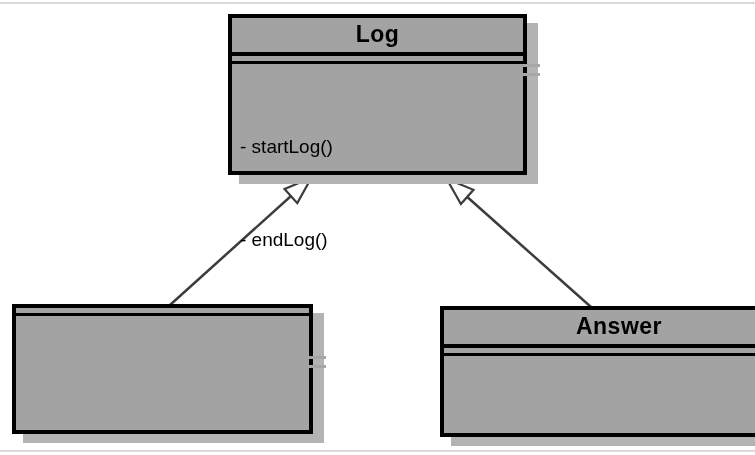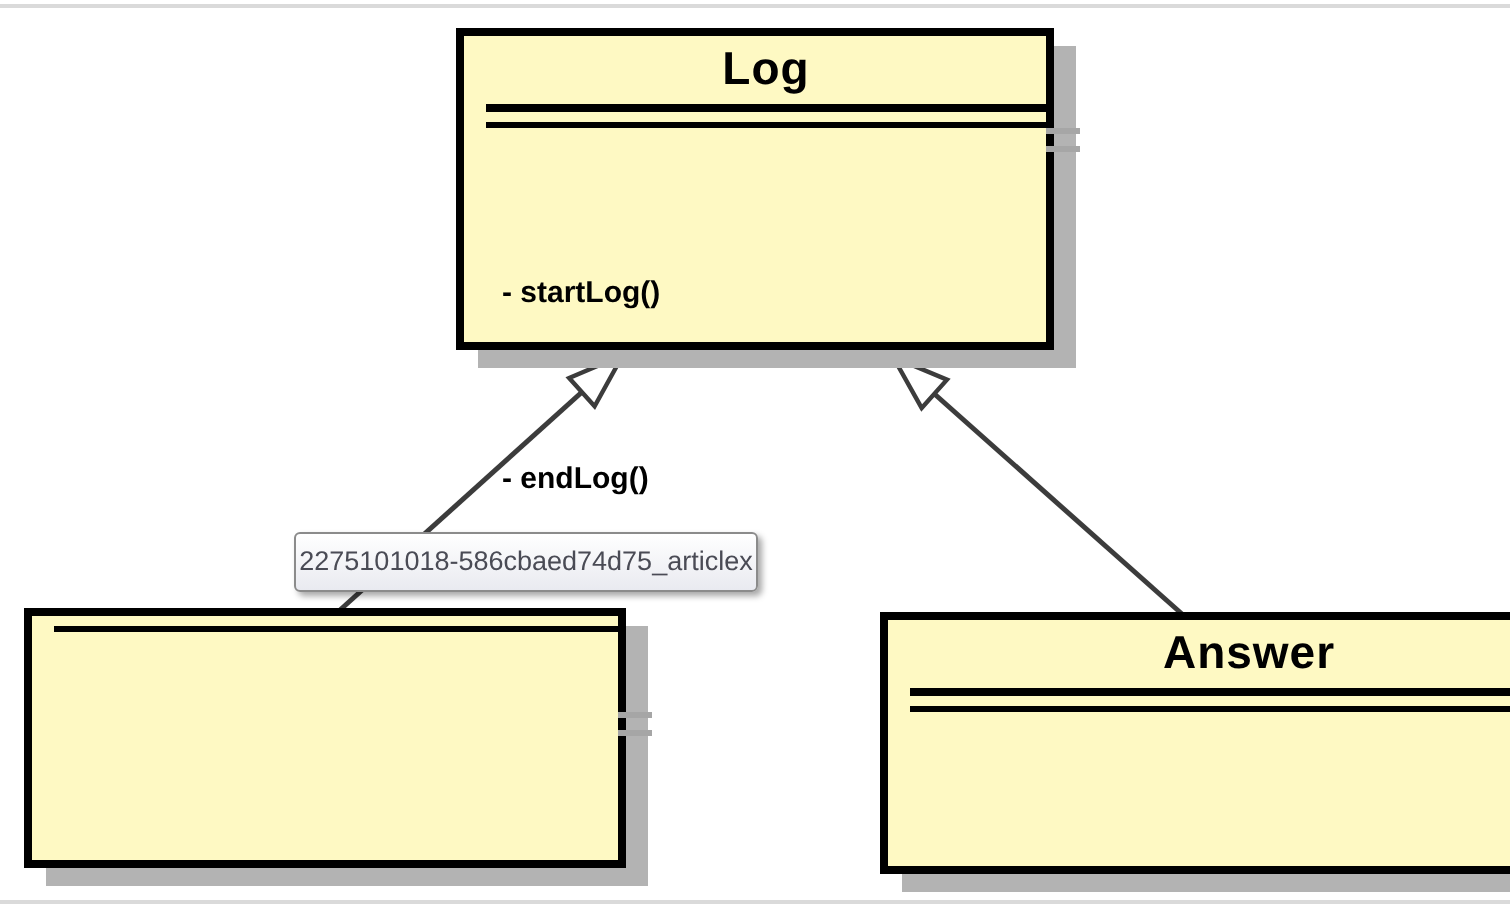--- a/index.html
+++ b/index.html
@@ -14,47 +14,45 @@
     position: absolute; left: 0; width: 755px; height: 2px;
     background: #dadada;
   }
   .page-line.top { top: 2px; }
   .page-line.bottom { top: 450px; }
 
   .connectors { position: absolute; left: 0; top: 0; }
 
   .uml-class {
     position: absolute;
-    background: #fef9c3;
+    background: #a3a3a3;
     border: 4px solid #000000;
     box-sizing: border-box;
     box-shadow: 11px 9px 0 #b3b3b3;
-    padding-left: 11px;
   }
   #class-log     { left: 228px; top: 14px;  width: 299px; height: 161px; }
   #class-publish { left: 12px;  top: 304px; width: 301px; height: 130px; }
   #class-answer  { left: 440px; top: 306px; width: 358px; height: 131px; }
 
   .uml-title {
     font-size: 23px; font-weight: bold; color: #000;
     text-align: center;
     padding: 3px 0 4px 0;
     border-bottom: 4px solid #000;
     letter-spacing: 0.5px;
   }
   .uml-attrs {
     height: 5px;
     border-bottom: 3px solid #000;
   }
   .uml-methods {
     padding: 5px 8px;
-    font-size: 15px; color: #000;
+    font-size: 19px; color: #000;
     line-height: 31px;
     white-space: pre;
-    font-weight: bold;
   }
   
   .sep-shadow { position: absolute; right: -17px; width: 17px; }
   .sep-shadow .dash {
     position: absolute; right: 0; width: 17px; height: 3px;
     background: #a6a6a6;
   }
   .sep-shadow .dash.d1 { top: 0; }
   .sep-shadow .dash.d2 { top: 9px; }
   #class-log .sep-shadow      { top: 46px; }
@@ -120,15 +118,14 @@
   <div class="uml-class" id="class-answer">
     <div class="uml-title">Answer</div>
     <div class="uml-attrs"></div>
     <div class="uml-methods"></div>
     <div class="sep-shadow">
       <div class="dash d1"></div>
         <div class="dash d2"></div>
     </div>
   </div>
 
-  <div class="tooltip">2275101018-586cbaed74d75_articlex</div>
 
 </div>
 
 </body></html>

